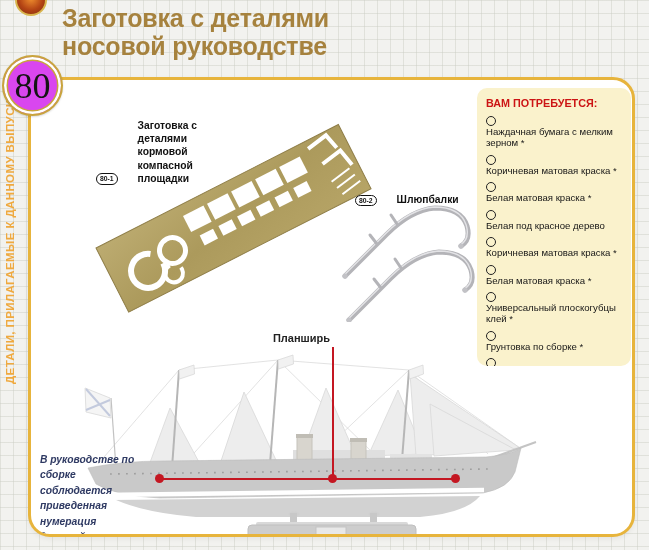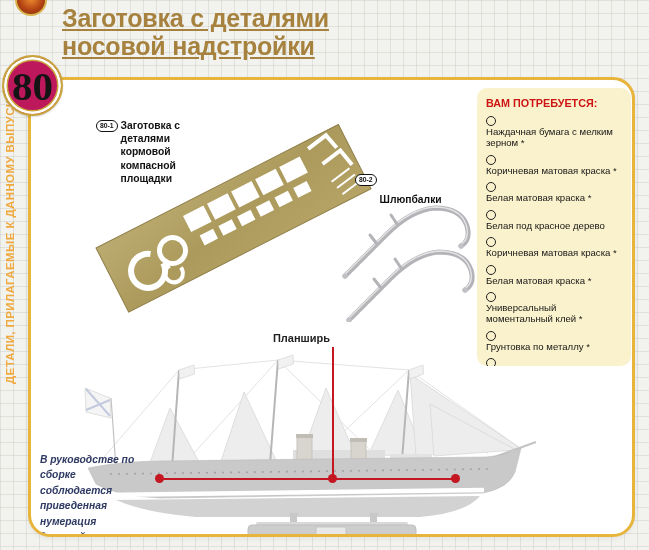--- a/index.html
+++ b/index.html
@@ -9,37 +9,37 @@
     background-color:#f2f2ef;
     background-image:
       linear-gradient(rgba(205,207,198,.5) 1px, transparent 1px),
       linear-gradient(90deg, rgba(205,207,198,.5) 1px, transparent 1px);
     background-size:13px 13px;
   }
   .emblem{position:absolute;left:15px;top:-16px;width:28px;height:28px;border-radius:50%;
     border:2px solid #d9b54e;
     background:radial-gradient(circle at 50% 45%, #ef8e2e 0%, #b44414 55%, #7d2b0e 100%);}
   .page-title{position:absolute;left:62px;top:4px;font-size:25px;font-weight:bold;
-    color:var(--title_brown,#a6823e);line-height:1.12;letter-spacing:-0.2px;text-decoration:underline;}
+    color:var(--title_brown,#a6823e);line-height:1.12;letter-spacing:-0.2px;}
   .issue-badge{position:absolute;left:2px;top:55px;width:57px;height:57px;border-radius:50%;
-    background:#be185d;border:2.5px solid #c9a43d;
+    background:#d946ef;border:2.5px solid #c9a43d;
     box-shadow:inset 0 0 0 2.5px #fff, inset 0 0 0 4px #c9a43d, 0 1px 2px rgba(0,0,0,.15);
     display:flex;align-items:center;justify-content:center;
-    font-family:"Liberation Serif",serif;font-weight:bold;font-size:41px;color:#141414;z-index:6;}
+    font-family:"Liberation Serif",serif;font-weight:normal;font-size:36px;color:#141414;z-index:6;}
   .sidebar-label{position:absolute;left:4px;top:108px;height:276px;
     writing-mode:vertical-rl;transform:rotate(180deg);
     font-size:11.5px;font-weight:bold;color:var(--sidebar_orange,#efa93f);
     letter-spacing:.4px;white-space:nowrap;}
   .content-panel{position:absolute;left:28px;top:77px;width:607px;height:460px;
     background:#fff;border:3px solid var(--accent_gold,#e7b43c);border-radius:22px;
     box-sizing:border-box;overflow:hidden;box-shadow:0 2px 5px rgba(0,0,0,.06);}
   .plate-svg{position:absolute;left:57px;top:38px;}
   .davits-svg{position:absolute;left:298px;top:100px;}
   .ship-svg{position:absolute;left:37px;top:268px;}
-  .part-label{position:absolute;display:flex;align-items:flex-start;gap:3px;
+  .part-label{position:absolute;display:flex;align-items:flex-end;gap:20px;
     font-size:10.3px;font-weight:bold;color:#111;z-index:3;}
   .part-badge{font-size:6.8px;font-weight:bold;border:1px solid #111;border-radius:8px;
     padding:0 3px;line-height:9.5px;margin-top:1px;white-space:nowrap;background:#fff;}
   .part-label .txt{max-width:102px;line-height:1.28;}
   .part-label--plate{left:65px;top:39px;}
   .part-label--davits{left:324px;top:93px;}
   .req-panel{position:absolute;left:446px;top:8px;width:154px;height:278px;
     background:var(--panel_cream,#faf2cc);border-radius:10px;box-sizing:border-box;
     padding:9px 8px 8px 9px;overflow:hidden;z-index:4;}
   .req-heading{font-size:10.8px;font-weight:bold;color:var(--heading_red,#cc1414);margin-bottom:6px;}
@@ -59,21 +59,21 @@
     font-style:italic;font-weight:bold;font-size:10.3px;line-height:1.5;
     color:var(--note_navy,#2f3a63);z-index:5;}
 </style>
 </head>
 <body>
 
 <div class="emblem"></div>
 
 <div class="page-title">
   <div>Заготовка с деталями</div>
-  <div>носовой надстройки</div>
+  <div>носовой руководстве</div>
 </div>
 
 <div class="issue-badge">80</div>
 
 <div class="sidebar-label">ДЕТАЛИ, ПРИЛАГАЕМЫЕ К ДАННОМУ ВЫПУСКУ</div>
 
 <div class="content-panel">
 
   <svg class="plate-svg" width="290" height="200" viewBox="0 0 290 200">
     <defs>
@@ -162,25 +162,25 @@
         <div class="req-item">
         <span class="req-bullet"></span>
         <span>Коричневая матовая краска *</span>
       </div>
         <div class="req-item">
         <span class="req-bullet"></span>
         <span>Белая матовая краска *</span>
       </div>
         <div class="req-item">
         <span class="req-bullet"></span>
-        <span>Универсальный моментальный клей *</span>
-      </div>
-        <div class="req-item">
-        <span class="req-bullet"></span>
-        <span>Грунтовка по металлу *</span>
+        <span>Универсальный плоскогубцы клей *</span>
+      </div>
+        <div class="req-item">
+        <span class="req-bullet"></span>
+        <span>Грунтовка по сборке *</span>
       </div>
         <div class="req-item">
         <span class="req-bullet"></span>
         <span>Маленький паяльник</span>
       </div>
       </div>
 
   </div>
 
   <svg class="ship-svg" width="470" height="192" viewBox="0 0 470 192">

